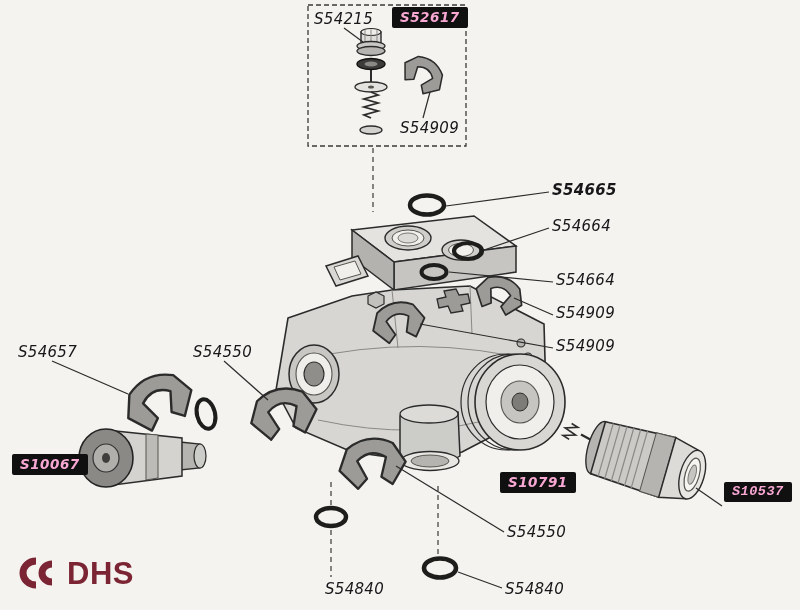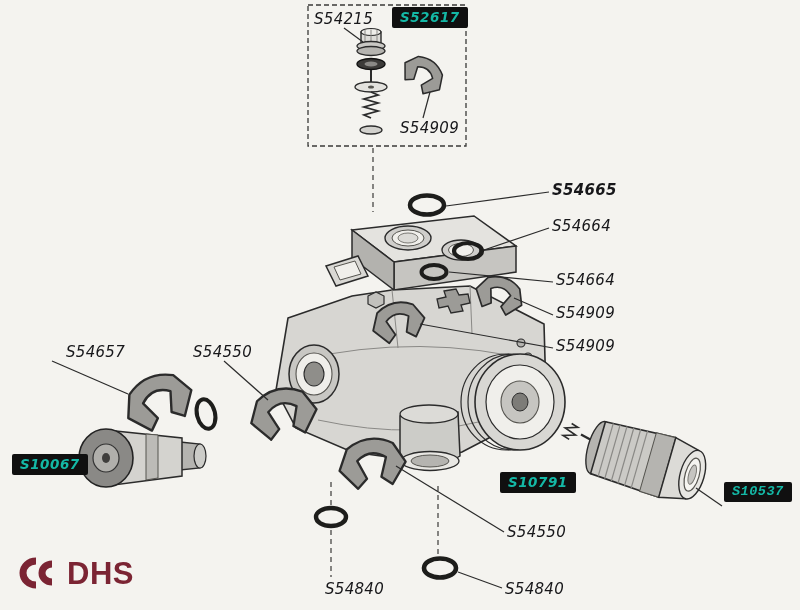--- a/index.html
+++ b/index.html
@@ -11,21 +11,21 @@
     position:absolute;
     font-family:"DejaVu Sans", sans-serif;
     font-style:italic;
     font-size:15px;
     color:#17171a;
     white-space:nowrap;
     letter-spacing:0.3px;
   }
   .lbl.boxed {
     background:#101010;
-    color:#14b8a6;
+    color:#f9a8d4;
     font-weight:bold;
     font-size:13.5px;
     padding:2px 8px 3px;
     border-radius:2px;
     letter-spacing:0.5px;
   }
   .logo { position:absolute; left:12px; top:556px; display:flex; align-items:center; gap:3px;text-align:center; }
   .logo-text {
     font-family:"Liberation Sans", sans-serif;
     font-weight:bold;
@@ -200,21 +200,21 @@
   </svg>
 
   <div class="lbl" style="left:314px; top:10px;">S54215</div>
   <div class="lbl boxed" style="left:392px; top:7px;">S52617</div>
   <div class="lbl" style="left:400px; top:119px;">S54909</div>
   <div class="lbl" style="left:552px; top:181px;font-weight:bold;">S54665</div>
   <div class="lbl" style="left:552px; top:217px;">S54664</div>
   <div class="lbl" style="left:556px; top:271px;">S54664</div>
   <div class="lbl" style="left:556px; top:304px;">S54909</div>
   <div class="lbl" style="left:556px; top:337px;">S54909</div>
-  <div class="lbl" style="left:18px;  top:343px;margin-left:48px;">S54657</div>
+  <div class="lbl" style="left:18px;  top:343px;">S54657</div>
   <div class="lbl" style="left:193px; top:343px;">S54550</div>
   <div class="lbl boxed" style="left:12px;  top:454px;">S10067</div>
   <div class="lbl boxed" style="left:500px; top:472px;">S10791</div>
   <div class="lbl boxed" style="left:724px; top:482px;font-family:Liberation Mono, monospace;">S10537</div>
   <div class="lbl" style="left:507px; top:523px;">S54550</div>
   <div class="lbl" style="left:325px; top:580px;">S54840</div>
   <div class="lbl" style="left:505px; top:580px;">S54840</div>
 
   <div class="logo">
     <svg width="52" height="34" viewBox="0 0 52 34">

